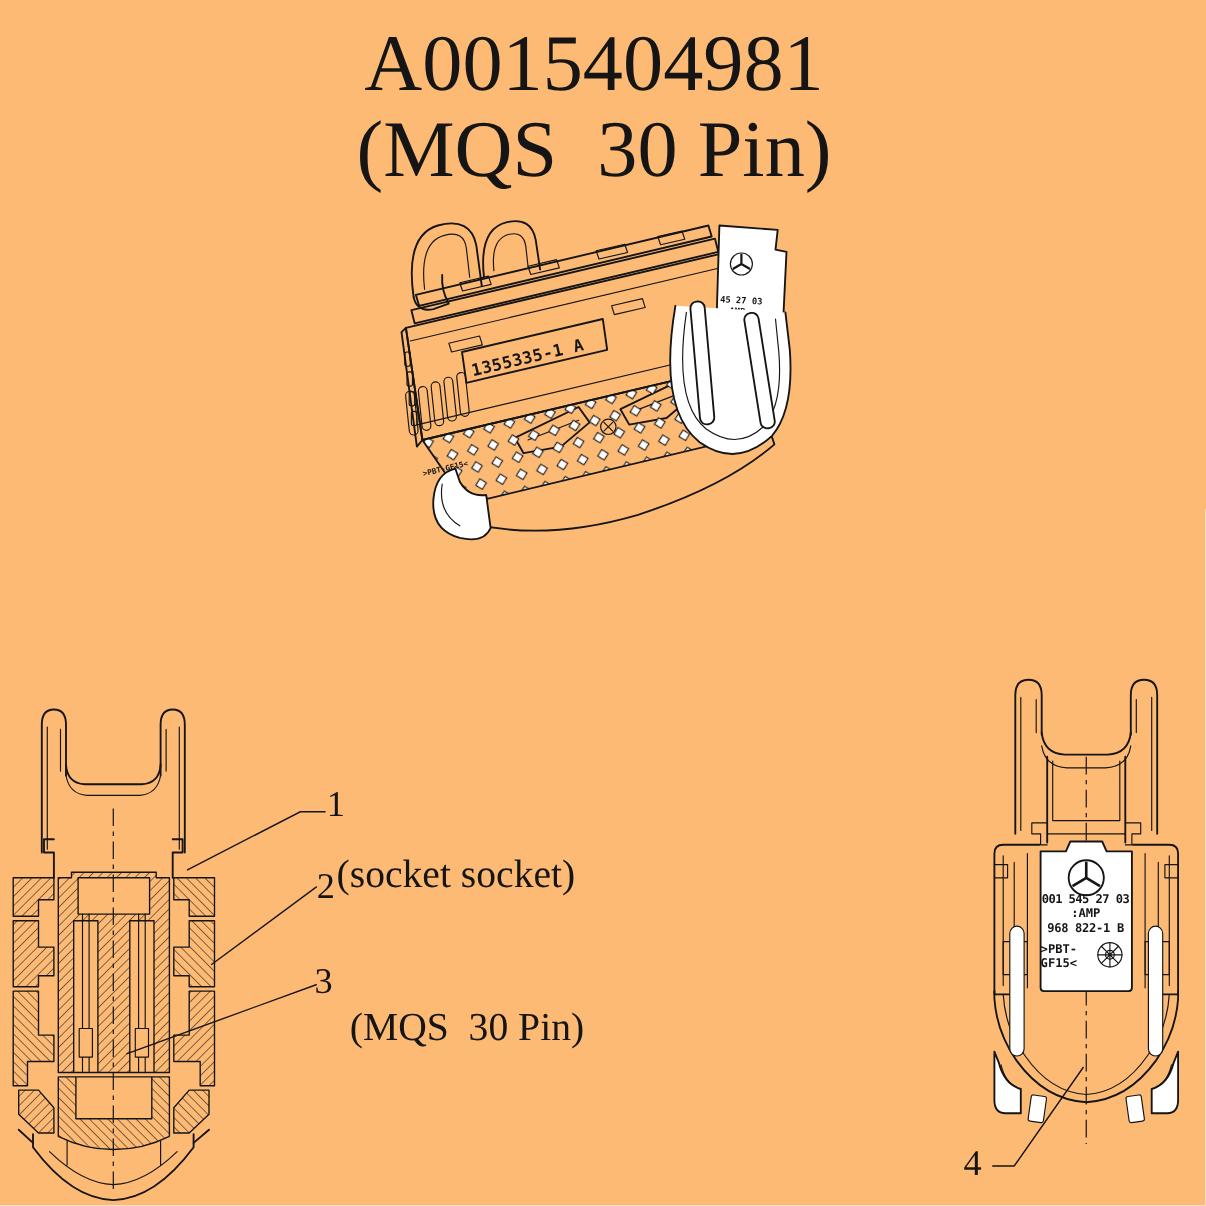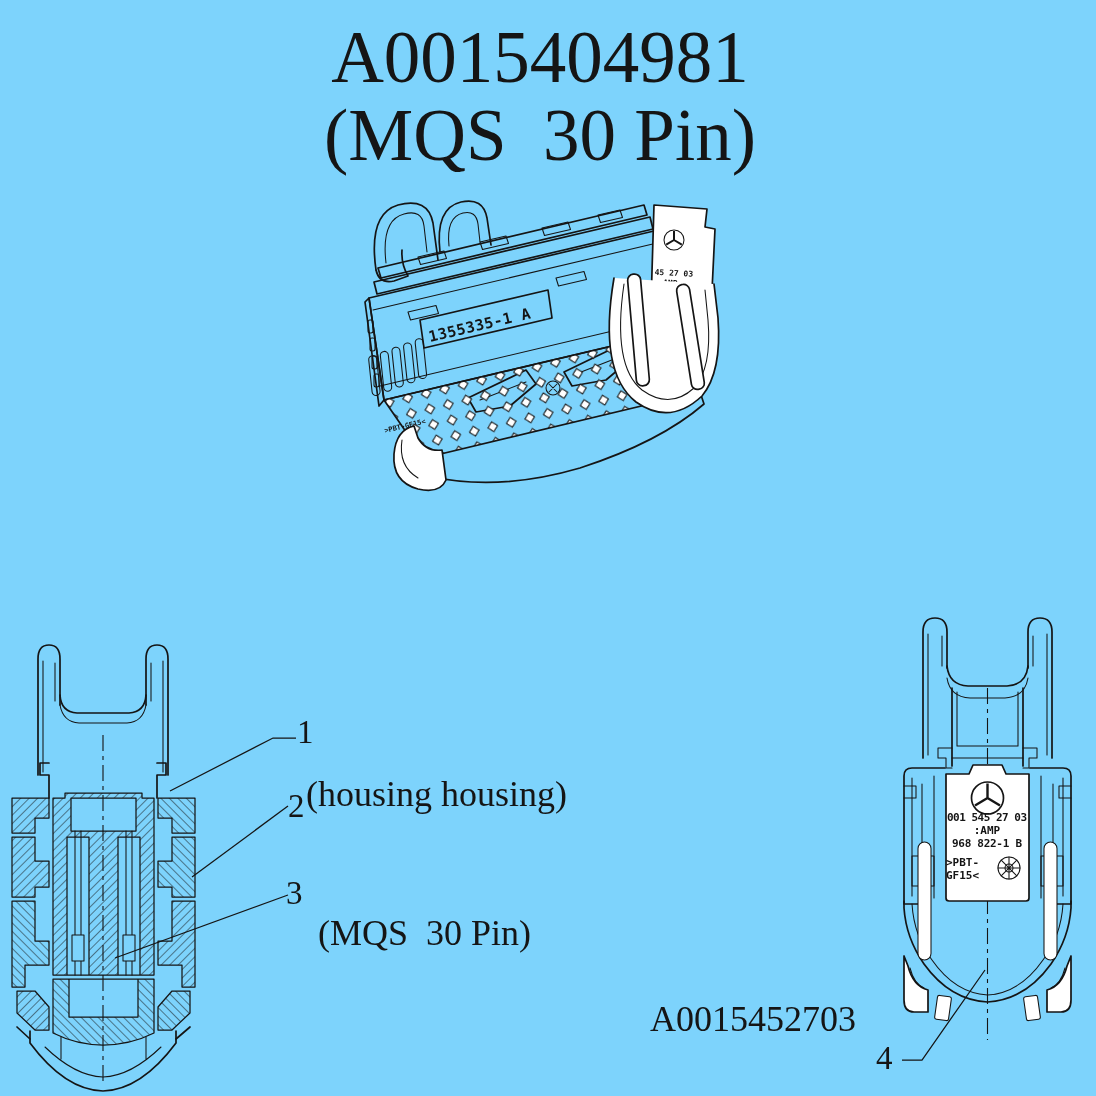--- a/index.html
+++ b/index.html
@@ -1,16 +1,16 @@
 <!DOCTYPE html>
 <html><head>
 <meta charset="utf-8">
 <style>
   html,body{margin:0;padding:0;background:#fff}
-  #page{position:relative;width:1096px;height:1096px;background:#7dd3fc;overflow:hidden;
+  #page{position:relative;width:1096px;height:1096px;background:#fdba74;overflow:hidden;
         font-family:"Liberation Serif",serif;color:#151515}
   .abs{position:absolute;white-space:pre}
   .titleline{position:absolute;left:0;width:1080px;text-align:center;font-size:73px;white-space:pre}
   .lbl{font-size:36px;line-height:38px}
   .num{font-size:33px}
   svg{position:absolute;overflow:visible}
   .ln{fill:none;stroke:#151515;stroke-width:1.7;stroke-linejoin:round;stroke-linecap:round}
   .tn{stroke-width:1.05}
   .wf{fill:#ffffff}
   .hl{stroke:#151515;stroke-width:1}
@@ -231,22 +231,21 @@
     <use href="#footL" transform="translate(215,0) scale(-1,1)"></use>
     <rect class="ln tn wf" x="56" y="388" width="14" height="24" rx="2" transform="rotate(8 63 400)"></rect>
     <rect class="ln tn wf" x="145" y="388" width="14" height="24" rx="2" transform="rotate(-8 152 400)"></rect>
 
     <g class="leader">
       <path d="M105,362 L42,452 H22"></path>
     </g>
   </svg>
 
   <div class="abs num" style="left:297px;top:714px">1</div>
-  <div class="abs lbl" style="left:306px;top:775px">(housing housing)</div>
+  <div class="abs lbl" style="left:306px;top:775px">(socket socket)</div>
   <div class="abs num" style="left:288px;top:788px">2</div>
 
   <div class="abs num" style="left:286px;top:875px">3</div>
   <div class="abs lbl" style="left:318px;top:914px">(MQS  30 Pin)</div>
 
-  <div class="abs lbl" style="left:650px;top:1000px">A0015452703</div>
   <div class="abs num" style="left:876px;top:1040px">4</div>
 
 </div>
 
 </body></html>

